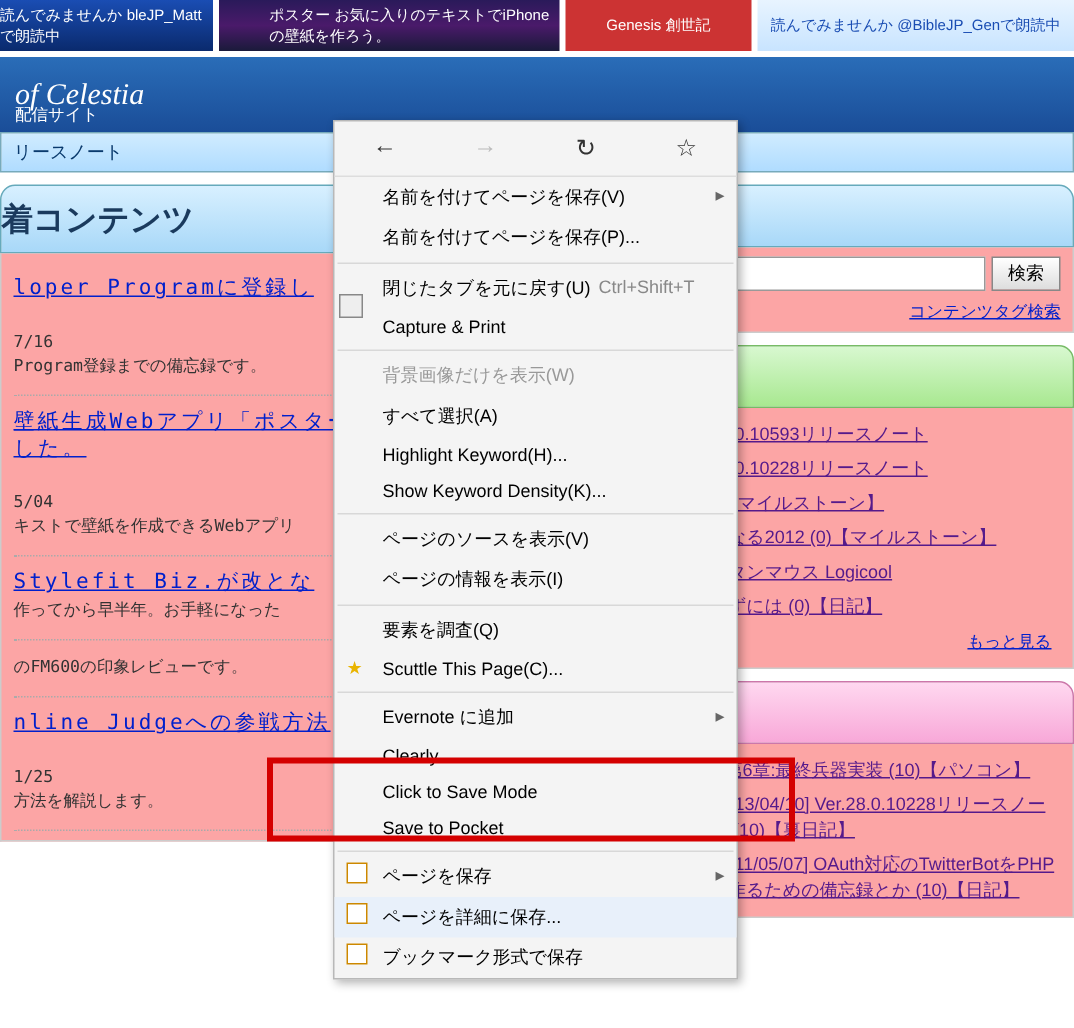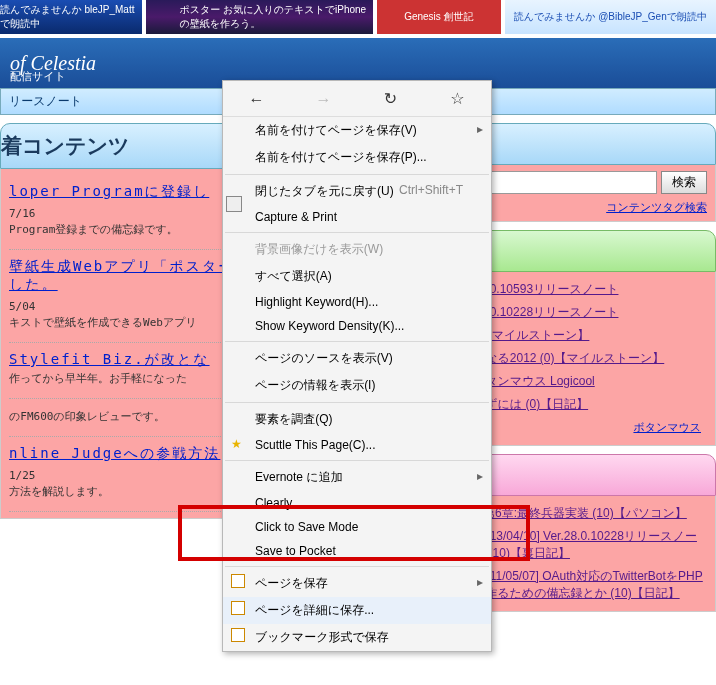--- a/index.html
+++ b/index.html
@@ -24,21 +24,21 @@
 
 .section-box { border-radius: 10px 10px 0 0; margin-bottom: 8px; }
 .section-hd { padding: 8px 0; border-radius: 10px 10px 0 0; font-size: 21px; font-weight: bold; }
 .hd-blue { background: linear-gradient(#d8f0ff,#a8d8f8); border: 1px solid #6ab; color: #1a3a5d; }
 .hd-green { background: linear-gradient(#d8f8d0,#a8e890); border: 1px solid #7b6; color: #2a5a1a; }
 .hd-pink { background: linear-gradient(#ffd8f0,#f8a8d8); border: 1px solid #c7a; color: #7a1a5a; }
 .section-body { background: #fca5a5; border: 1px solid #ccc; border-top: none; padding: 6px 8px; }
 
 .article { padding: 8px 0 12px 0; border-bottom: 1px dotted #aaa; }
 .article a { color: #0020cc; text-decoration: underline; font-size: 14px; letter-spacing: 2px; font-family: monospace; }
-.article .date { font-size: 11px; color: #333; margin-top: 6px; font-family: monospace; }
+.article .date { font-size: 11px; color: #333; margin-top: 20px; font-family: monospace; }
 .article .desc { font-size: 11px; color: #333; margin-top: 2px; font-family: monospace; }
 
 .search-row { display: flex; gap: 4px; margin-bottom: 6px; }
 .search-row input[type=text] { flex:1; border:1px solid #999; padding:2px; font-size:12px; }
 .search-row button { border:1px solid #888; background:linear-gradient(#fff,#ddd); padding:2px 10px; font-size:12px; }
 .search-link { text-align: right; font-size: 11px; }
 .search-link a { color: #0020cc; text-decoration: underline; }
 
 .list-item { padding: 3px 0 3px 18px; position: relative; font-size: 12px; }
 .list-item::before { content: "▶"; color: #cc3366; position: absolute; left: 2px; top: 3px; font-size: 10px; }
@@ -125,21 +125,21 @@
 
     <div class="section-box">
       <div class="section-hd hd-green">&nbsp;</div>
       <div class="section-body">
         <div class="list-item"><a href="#">29.0.10593リリースノート</a></div>
         <div class="list-item"><a href="#">28.0.10228リリースノート</a></div>
         <div class="list-item"><a href="#">0【マイルストーン】</a></div>
         <div class="list-item"><a href="#">いなる2012 (0)【マイルストーン】</a></div>
         <div class="list-item"><a href="#">ボタンマウス Logicool</a></div>
         <div class="list-item"><a href="#">らずには (0)【日記】</a></div>
-        <div class="more-link"><a href="#">ボタンマウス</a></div>
+        <div class="more-link"><a href="#">もっと見る</a></div>
       </div>
     </div>
 
     <div class="section-box">
       <div class="section-hd hd-pink">&nbsp;</div>
       <div class="section-body">
         <div class="list-item"><a href="#">7 第6章:最終兵器実装 (10)【パソコン】</a></div>
         <div class="list-item"><a href="#">[2013/04/10] Ver.28.0.10228リリースノート (10)【裏日記】</a></div>
         <div class="list-item"><a href="#">[2011/05/07] OAuth対応のTwitterBotをPHPで作るための備忘録とか (10)【日記】</a></div>
       </div>

